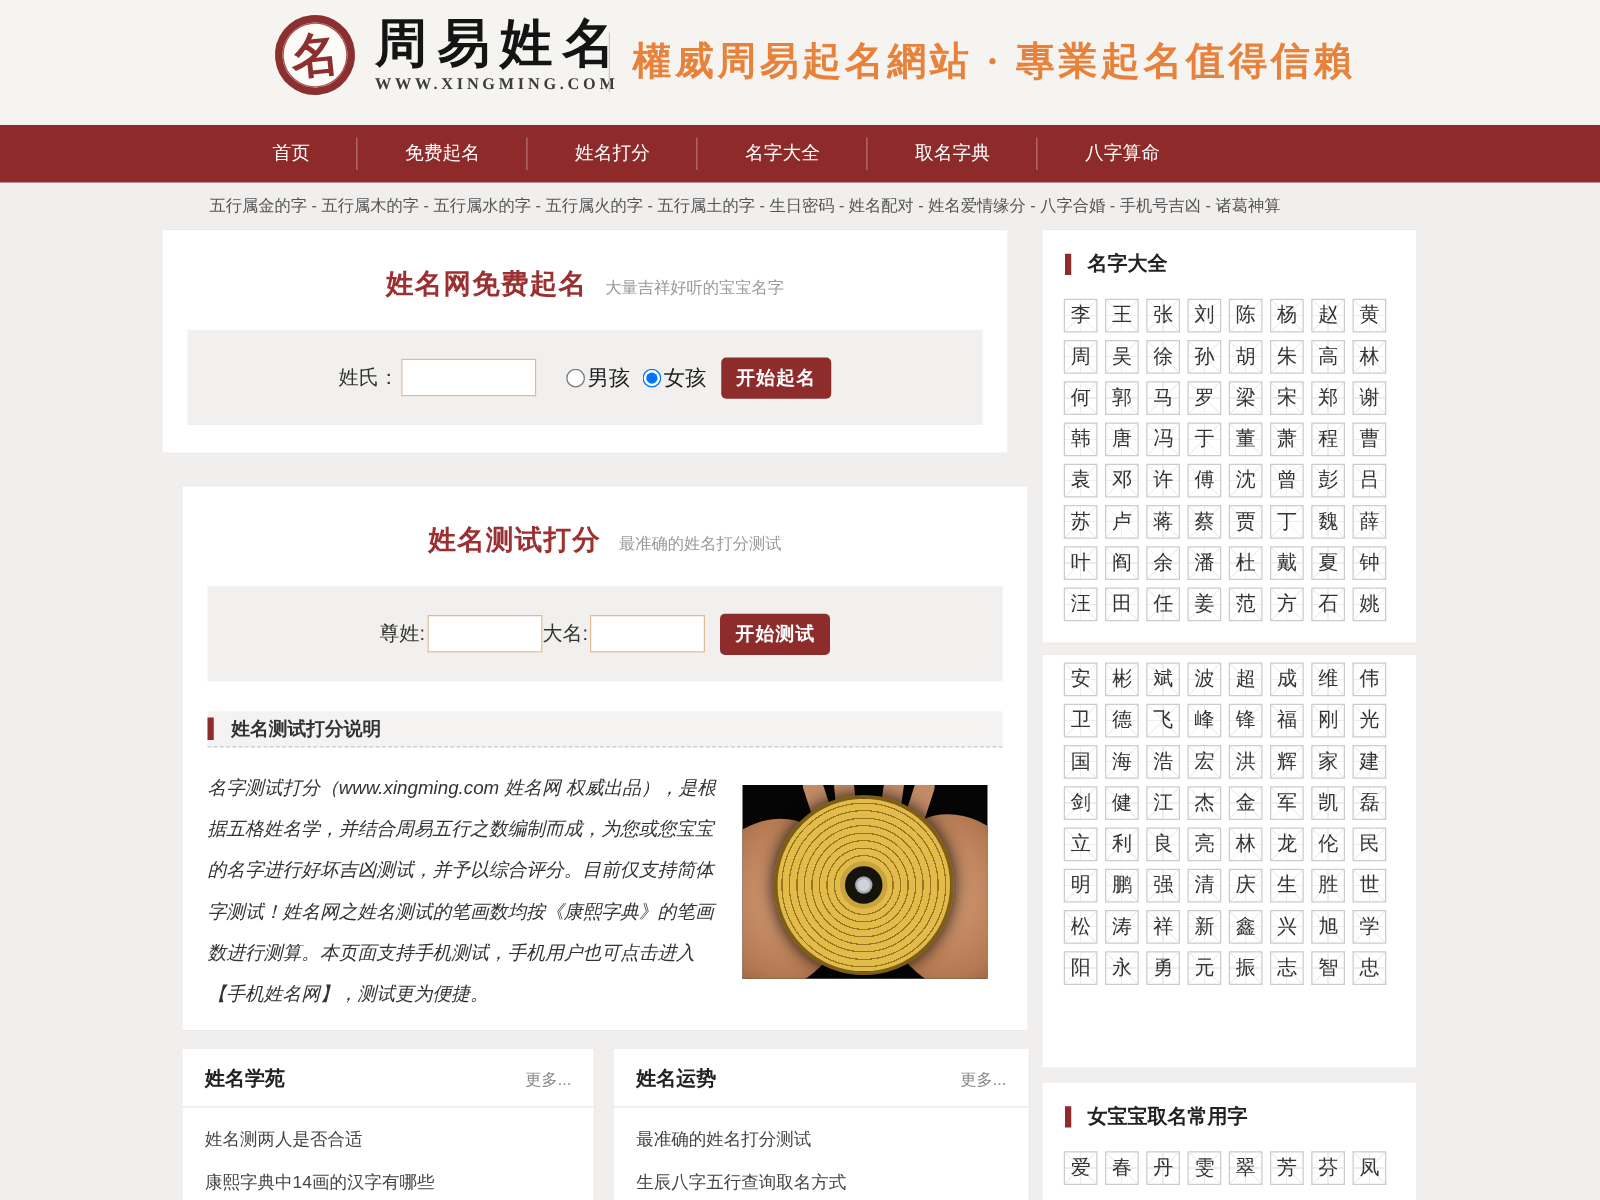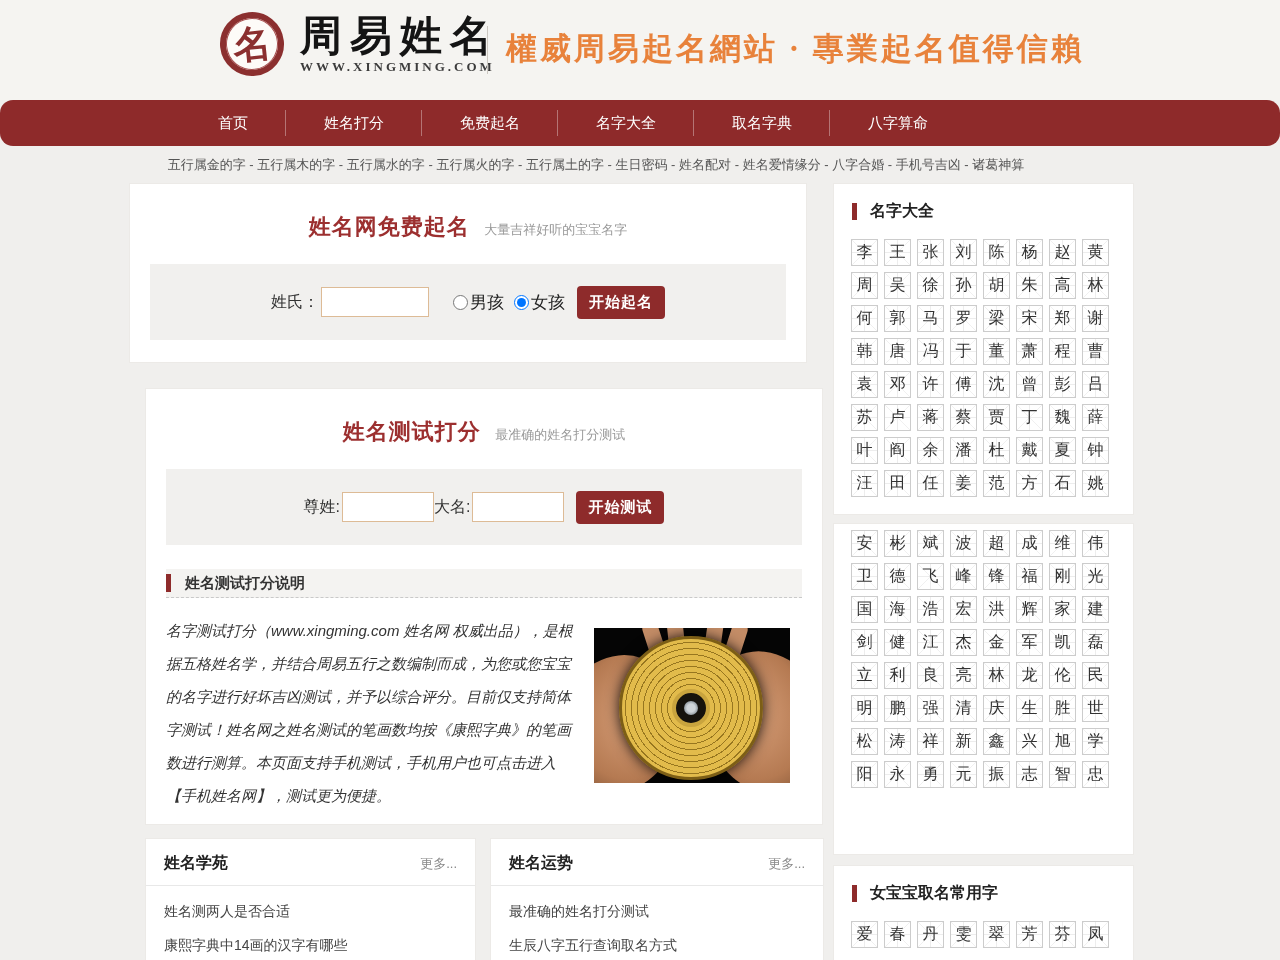--- a/index.html
+++ b/index.html
@@ -16,21 +16,21 @@
   .brand { margin-left:16px; }
   .brand-title { font-size:42px; line-height:46px; font-weight:bold; color:#141414; letter-spacing:8px;
                  font-family:"Liberation Serif","DejaVu Serif",serif; }
   .brand-url { font-size:13px; font-weight:bold; color:#3c3c3c; letter-spacing:3px;
                font-family:"Liberation Serif","DejaVu Serif",serif; }
   .head-divider { position:absolute; left:487px; top:26px; width:1px; height:48px; background:#ccc7c0; }
   .slogan { position:absolute; left:506px; top:28px; font-size:31px; font-weight:bold; color:#e8823b;
             letter-spacing:3px; font-family:"Liberation Serif","DejaVu Serif",serif; white-space:nowrap; }
 
   
-  #nav { position:absolute; left:0; top:100px; width:1280px; height:46px; background:#8e2a2a;border-radius:13px; }
+  #nav { position:absolute; left:0; top:100px; width:1280px; height:46px; background:#8e2a2a; }
   #nav ul { list-style:none; display:flex; margin-left:180px; height:46px; }
   #nav li { position:relative; padding:0 38px; line-height:46px; color:#fff; font-size:15px; cursor:pointer; }
   #nav li:not(:last-child)::after { content:""; position:absolute; right:0; top:10px; width:1px; height:26px;
                                     background:rgba(255,255,255,.35); }
 
   
   #quicklinks { position:absolute; left:0; top:156px; width:1192px; text-align:center; font-size:13px; color:#555; }
   .qlink { cursor:pointer; }
   .qsep { color:#555; }
 
@@ -126,22 +126,22 @@
       <div class="brand-url">WWW.XINGMING.COM</div>
     </div>
   </div>
   <div class="head-divider"></div>
   <div class="slogan">權威周易起名網站 · 專業起名值得信賴</div>
 </div>
 
 <div id="nav">
   <ul id="nav-list">
       <li>首页</li>
+      <li>免费起名</li>
       <li>姓名打分</li>
-      <li>免费起名</li>
       <li>名字大全</li>
       <li>取名字典</li>
       <li>八字算命</li>
     </ul>
 </div>
 
 <div id="quicklinks"><span class="qlink">五行属金的字</span><span class="qsep"> - </span><span class="qlink">五行属木的字</span><span class="qsep"> - </span><span class="qlink">五行属水的字</span><span class="qsep"> - </span><span class="qlink">五行属火的字</span><span class="qsep"> - </span><span class="qlink">五行属土的字</span><span class="qsep"> - </span><span class="qlink">生日密码</span><span class="qsep"> - </span><span class="qlink">姓名配对</span><span class="qsep"> - </span><span class="qlink">姓名爱情缘分</span><span class="qsep"> - </span><span class="qlink">八字合婚</span><span class="qsep"> - </span><span class="qlink">手机号吉凶</span><span class="qsep"> - </span><span class="qlink">诸葛神算</span></div>
 
 <div id="card-naming" class="card">
   <div class="form-title-row">

